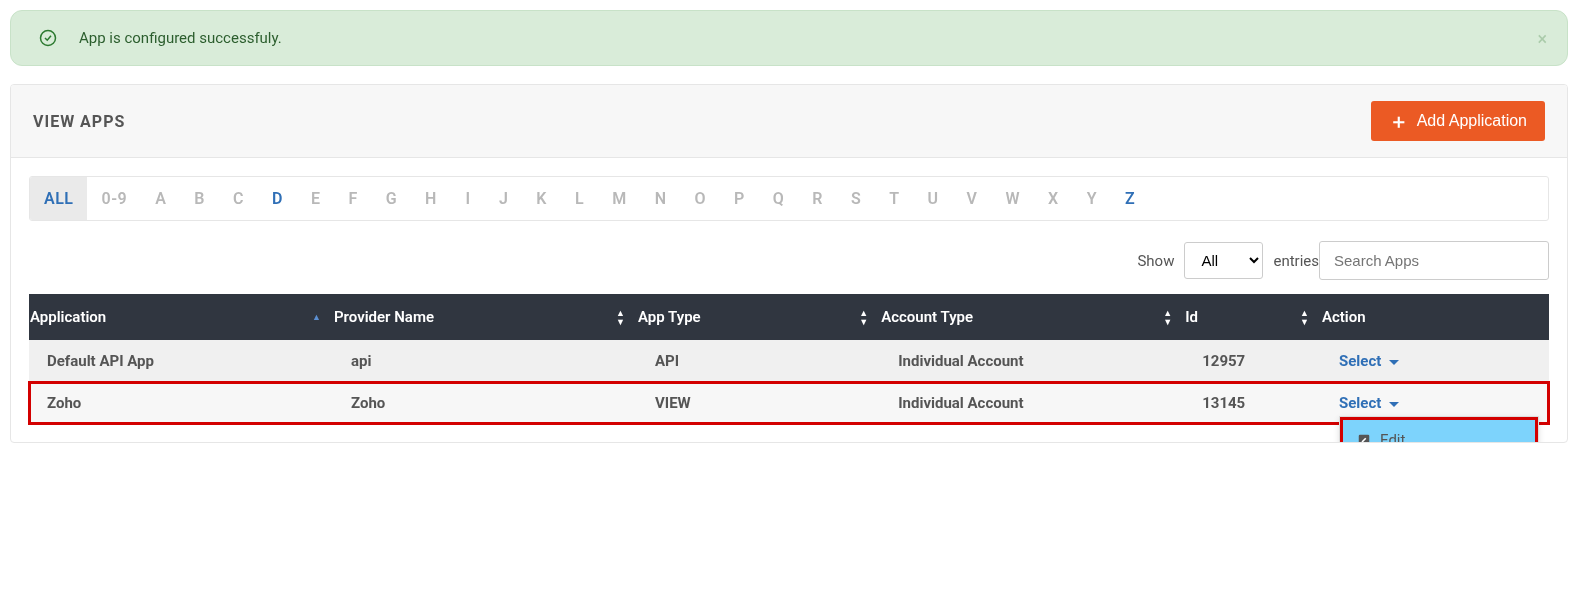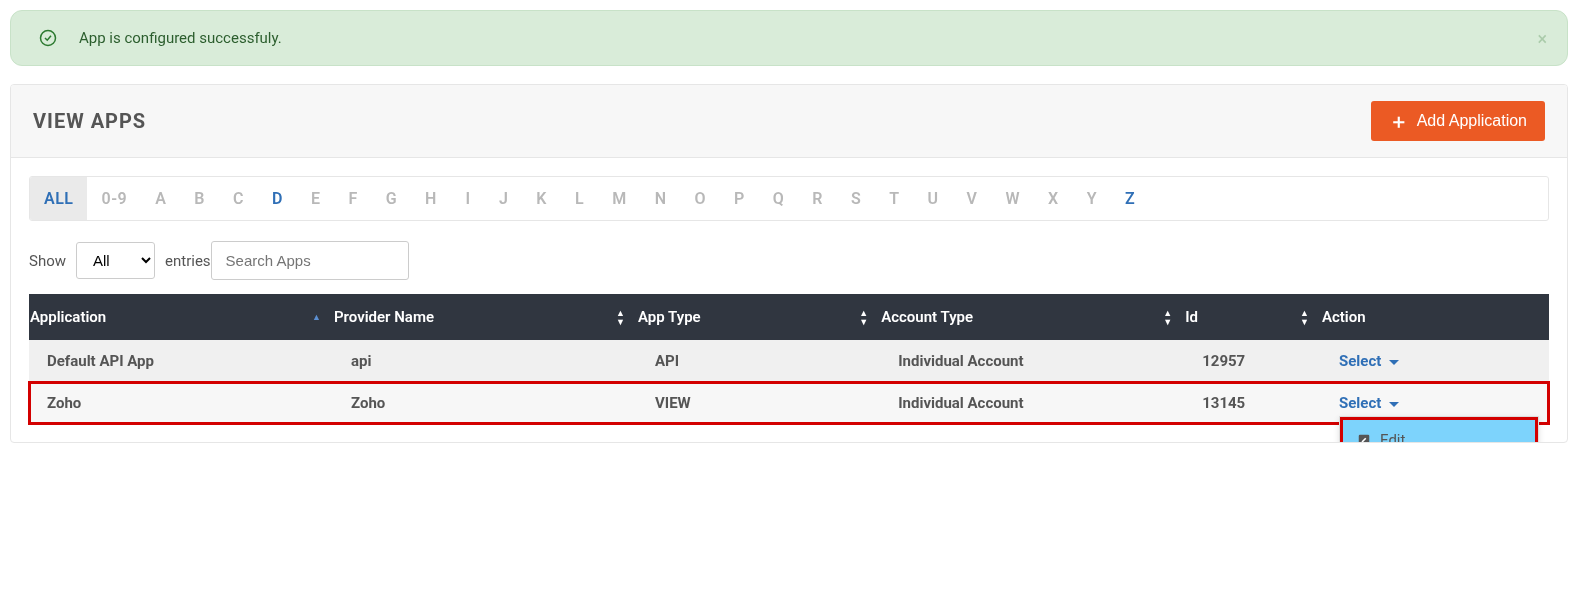--- a/index.html
+++ b/index.html
@@ -36,21 +36,21 @@
     justify-content: space-between;
     align-items:center;
     padding: 16px 22px;
     border-bottom:1px solid #e6e6e6;
     background:#f7f7f7;
   }
   .card-title {
     font-weight:700;
     letter-spacing:1px;
     color:#555;
-    font-size:20px;
+    font-size:16px;
   }
   .btn-add {
     background:#eb5a24;
     color:#fff;
     border:none;
     border-radius:3px;
     padding: 10px 18px;
     font-size:16px;
     font-weight:500;
     display:flex;
@@ -81,38 +81,38 @@
     text-align:center;
   }
   .filter-item.active {
     background:#eaeaea;
     color:#2f6fb6;
   }
   .filter-item.hot { color:#2f6fb6; }
 
   .table-controls {
     display:flex;
-    justify-content: flex-start;
+    justify-content: flex-end;
     align-items:center;
     margin-bottom: 14px;
   }
   .show-entries { display:flex; align-items:center; gap:10px; color:#555; }
   .show-entries select {
     padding: 8px 28px 8px 12px;
     border:1px solid #ccc;
     border-radius:3px;
     font-size:15px;
     background:#fff;
   }
   .search-input {
     padding: 10px 14px;
     border:1px solid #ccc;
     border-radius:3px;
     font-size:15px;
-    width: 198px;
+    width: 230px;
   }
 
   table.data {
     width:100%;
     border-collapse: collapse;
   }
   table.data thead th {
     background:#303640;
     color:#fff;
     text-align:left;

